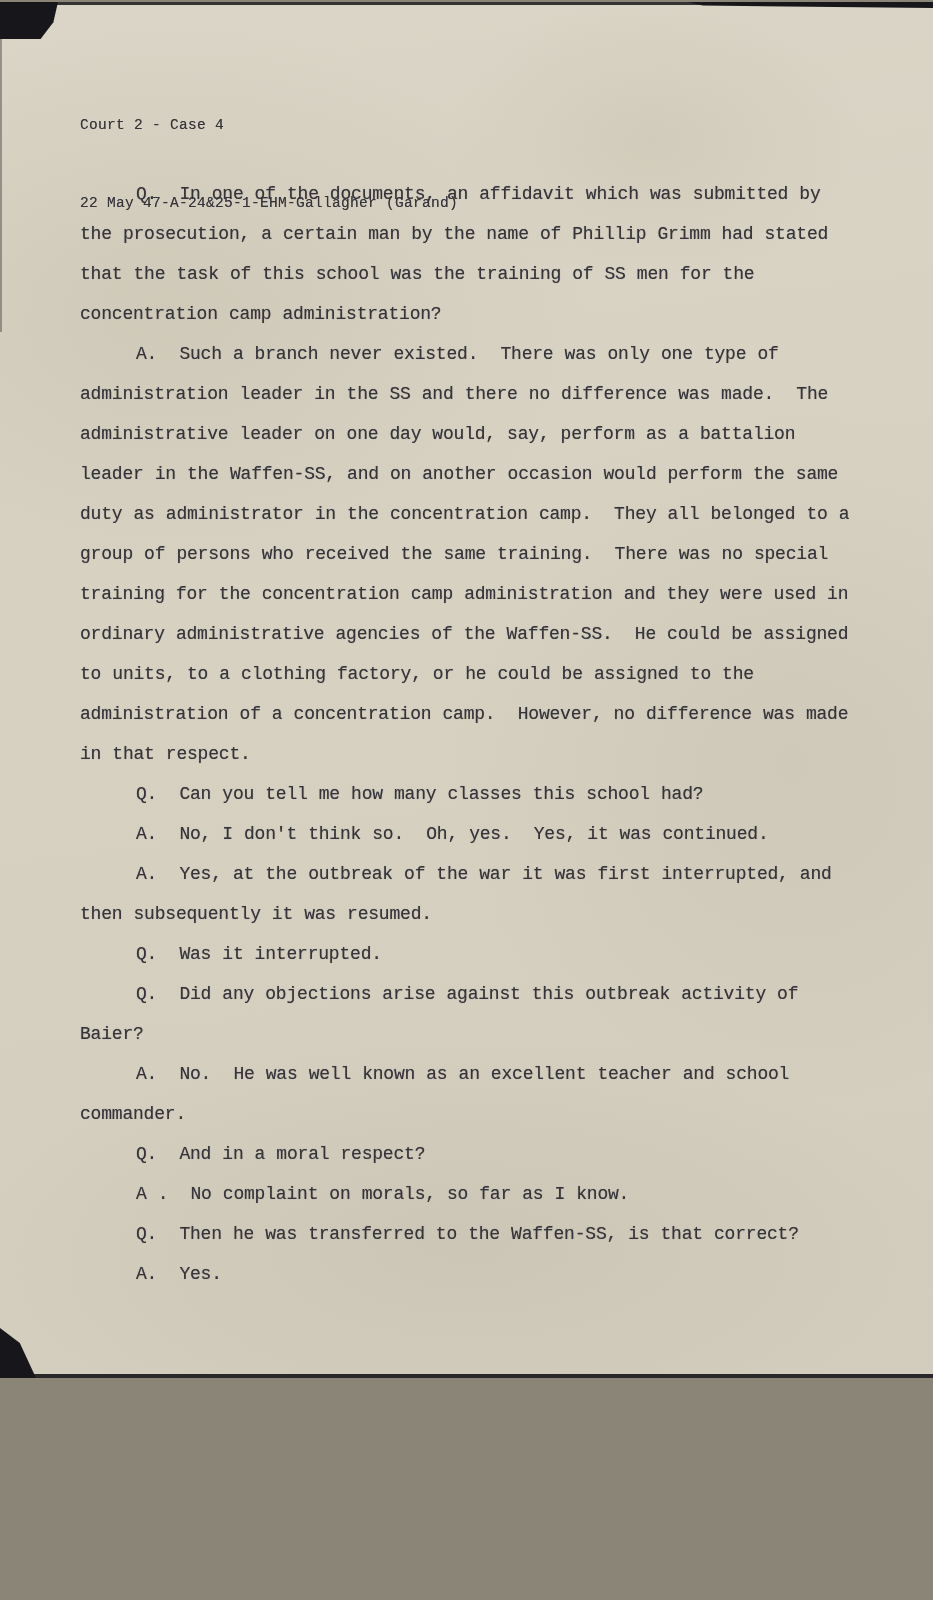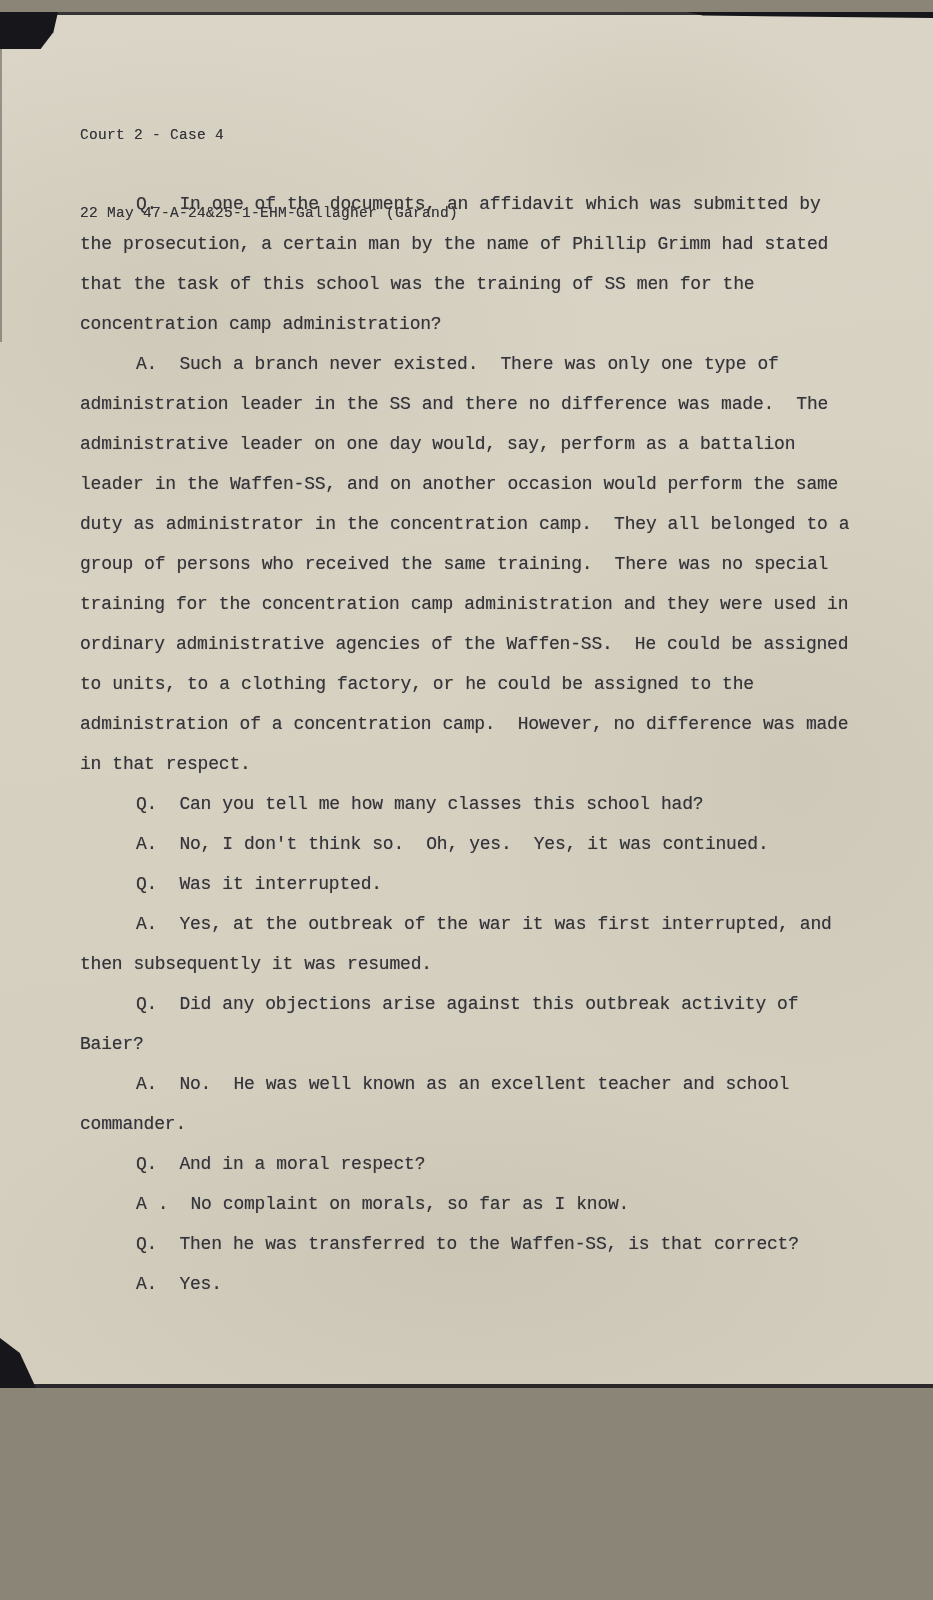--- a/index.html
+++ b/index.html
@@ -4,21 +4,21 @@
 <style>
   html, body {
     margin: 0;
     padding: 0;
     background: #8a8577;
   }
   .page {
     position: relative;
     width: 933px;
     height: 1376px;
-    margin: 12px auto;
+    margin: 2px auto;
     overflow: hidden;
     background:
       radial-gradient(ellipse 600px 400px at 18% 22%, rgba(125,114,90,0.10), transparent 70%),
       radial-gradient(ellipse 500px 500px at 85% 55%, rgba(125,114,90,0.08), transparent 70%),
       radial-gradient(ellipse 700px 300px at 50% 90%, rgba(110,100,80,0.08), transparent 70%),
       radial-gradient(ellipse 300px 200px at 70% 10%, rgba(140,130,105,0.10), transparent 70%),
       linear-gradient(173deg, #dad5c6 0%, #d6d1c1 45%, #d2cdbd 100%);
     font-family: "Liberation Mono", "DejaVu Sans Mono", monospace;
     color: #35343a;
   }
@@ -98,22 +98,22 @@
   <div class="header">
     <div>Court 2 - Case 4</div>
     <div>22 May 47-A-24&amp;25-1-EHM-Gallagher (Garand)</div>
   </div>
 
   <div class="body-block">
       <p class="para">Q.  In one of the documents, an affidavit which was submitted by the prosecution, a certain man by the name of Phillip Grimm had stated that the task of this school was the training of SS men for the concentration camp administration?</p>
       <p class="para">A.  Such a branch never existed.  There was only one type of administration leader in the SS and there no difference was made.  The administrative leader on one day would, say, perform as a battalion leader in the Waffen-SS, and on another occasion would perform the same duty as administrator in the concentration camp.  They all belonged to a group of persons who received the same training.  There was no special training for the concentration camp administration and they were used in ordinary administrative agencies of the Waffen-SS.  He could be assigned to units, to a clothing factory, or he could be assigned to the administration of a concentration camp.  However, no difference was made in that respect.</p>
       <p class="para">Q.  Can you tell me how many classes this school had?</p>
       <p class="para">A.  No, I don't think so.  Oh, yes.  Yes, it was continued.</p>
+      <p class="para">A.  Yes, at the outbreak of the war it was first interrupted, and then subsequently it was resumed.</p>
       <p class="para">Q.  Was it interrupted.</p>
-      <p class="para">A.  Yes, at the outbreak of the war it was first interrupted, and then subsequently it was resumed.</p>
       <p class="para">Q.  Did any objections arise against this outbreak activity of Baier?</p>
       <p class="para">A.  No.  He was well known as an excellent teacher and school commander.</p>
       <p class="para">Q.  And in a moral respect?</p>
       <p class="para">A .  No complaint on morals, so far as I know.</p>
       <p class="para">Q.  Then he was transferred to the Waffen-SS, is that correct?</p>
       <p class="para">A.  Yes.</p>
     </div>
 
   <div class="footer">1654</div>
 

